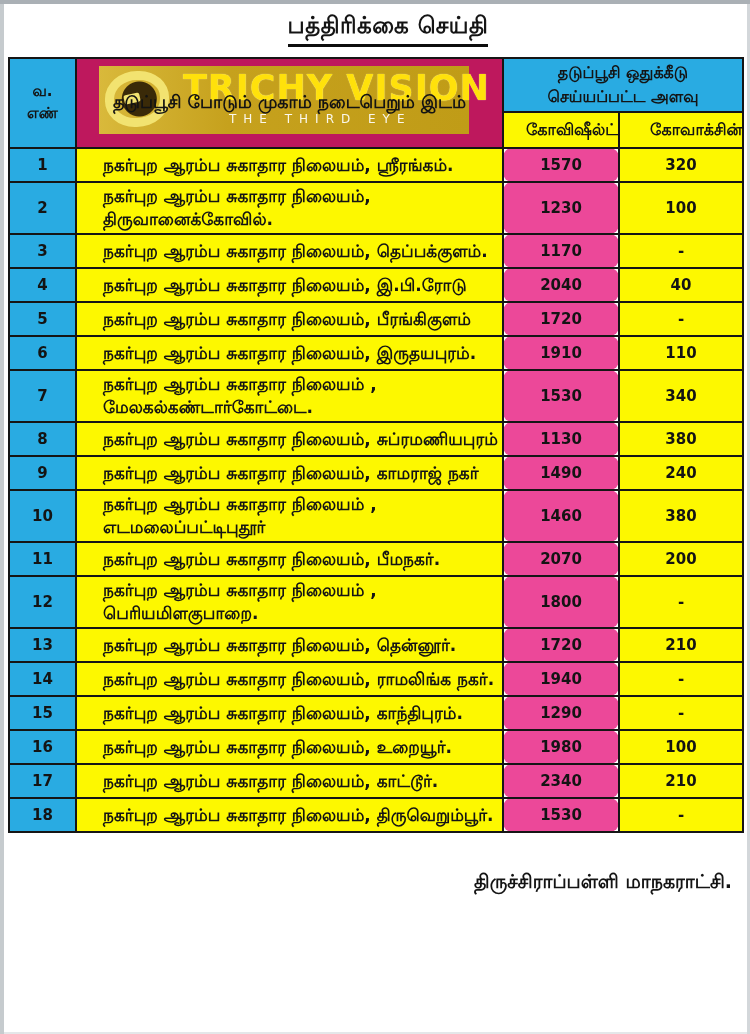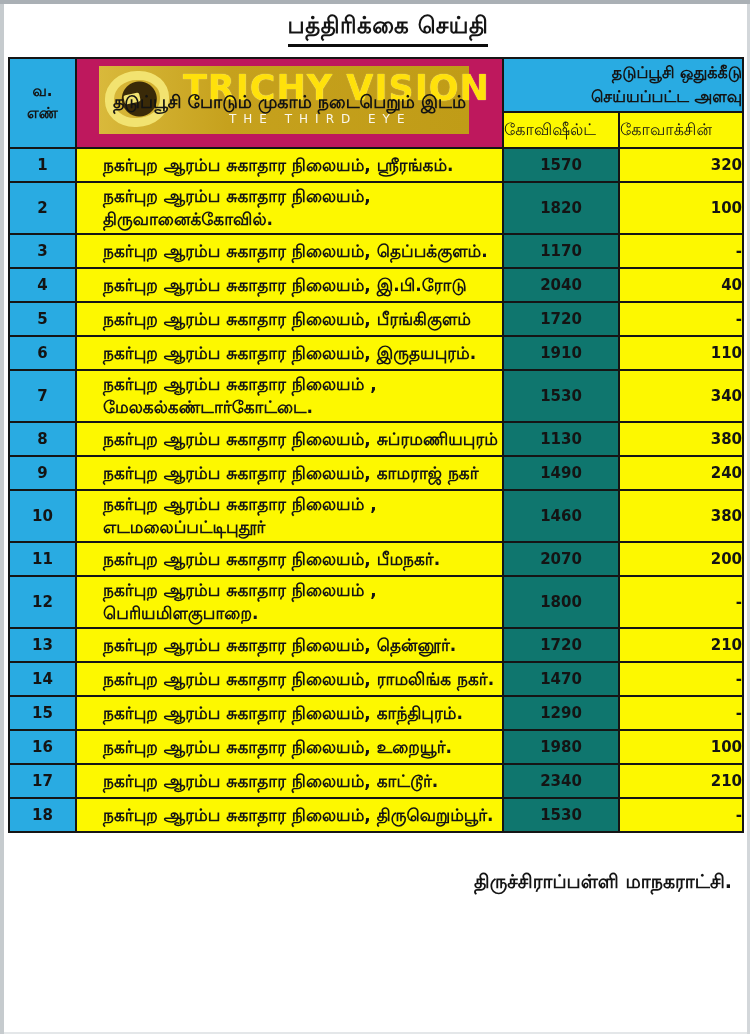--- a/index.html
+++ b/index.html
@@ -53,26 +53,26 @@
 
   .th-serial {
     background: #29abe2;
     font-size: 15px; font-weight: bold;
     white-space: pre-line; text-align: center; line-height: 1.45;
   }
   .th-alloc {
     background: #29abe2;
     height: 54px;
     font-size: 16px; font-weight: bold;
-    white-space: pre-line; text-align: right; line-height: 1.5;
+    white-space: pre-line; text-align: center; line-height: 1.5;
   }
   .hrowB th {
     background: #fdf800;
     height: 36px;
-    font-size: 16px; font-weight: normal; text-align: left;
+    font-size: 16px; font-weight: bold; text-align: right;
   }
 
   
   .th-loc { background: #be185d; position: relative; padding: 2px; }
   .wm-band {
     position: absolute; left: 22px; top: 7px;
     width: 370px; height: 68px;
     background: linear-gradient(90deg, #d9b93b 0%, #c6a11d 35%, #c09c17 100%);
     overflow: visible;
   }
@@ -123,27 +123,27 @@
     font-size: 15px; font-weight: bold;
   }
   .td-loc {
     background: #fdf800;
     font-size: 17px; font-weight: bold;
     padding-left: 26px;
     white-space: pre-line;
     line-height: 1.35;
   }
   .td-num-cyan {
-    background: #0f766e;
-    text-align: center;
-    font-size: 15px; font-weight: bold;
+    background: #ec4899;
+    text-align: center;
+    font-size: 15px; font-weight: bold; border-radius: 9px;
   }
   .td-num-yellow {
     background: #fdf800;
-    text-align: right;
+    text-align: center;
     font-size: 15px; font-weight: bold;
   }
 
   
   .sign-wrap { margin: 30px 18px 0 0; text-align: right; }
   .sign {
     display: inline-block;
     text-align: center;
     font-size: 19px; font-weight: 600;
     line-height: 36px;
@@ -190,21 +190,21 @@
         <tr class="single">
           <td class="td-serial">1</td>
           <td class="td-loc">நகர்புற ஆரம்ப சுகாதார நிலையம், ஸ்ரீரங்கம்.</td>
           <td class="td-num-cyan">1570</td>
           <td class="td-num-yellow">320</td>
         </tr>
         <tr class="double">
           <td class="td-serial">2</td>
           <td class="td-loc">நகர்புற ஆரம்ப சுகாதார நிலையம்,
 திருவானைக்கோவில்.</td>
-          <td class="td-num-cyan">1820</td>
+          <td class="td-num-cyan">1230</td>
           <td class="td-num-yellow">100</td>
         </tr>
         <tr class="single">
           <td class="td-serial">3</td>
           <td class="td-loc">நகர்புற ஆரம்ப சுகாதார நிலையம், தெப்பக்குளம்.</td>
           <td class="td-num-cyan">1170</td>
           <td class="td-num-yellow">-</td>
         </tr>
         <tr class="single">
           <td class="td-serial">4</td>
@@ -265,21 +265,21 @@
         </tr>
         <tr class="single">
           <td class="td-serial">13</td>
           <td class="td-loc">நகர்புற ஆரம்ப சுகாதார நிலையம், தென்னூர்.</td>
           <td class="td-num-cyan">1720</td>
           <td class="td-num-yellow">210</td>
         </tr>
         <tr class="single">
           <td class="td-serial">14</td>
           <td class="td-loc">நகர்புற ஆரம்ப சுகாதார நிலையம், ராமலிங்க நகர்.</td>
-          <td class="td-num-cyan">1470</td>
+          <td class="td-num-cyan">1940</td>
           <td class="td-num-yellow">-</td>
         </tr>
         <tr class="single">
           <td class="td-serial">15</td>
           <td class="td-loc">நகர்புற ஆரம்ப சுகாதார நிலையம், காந்திபுரம்.</td>
           <td class="td-num-cyan">1290</td>
           <td class="td-num-yellow">-</td>
         </tr>
         <tr class="single">
           <td class="td-serial">16</td>

